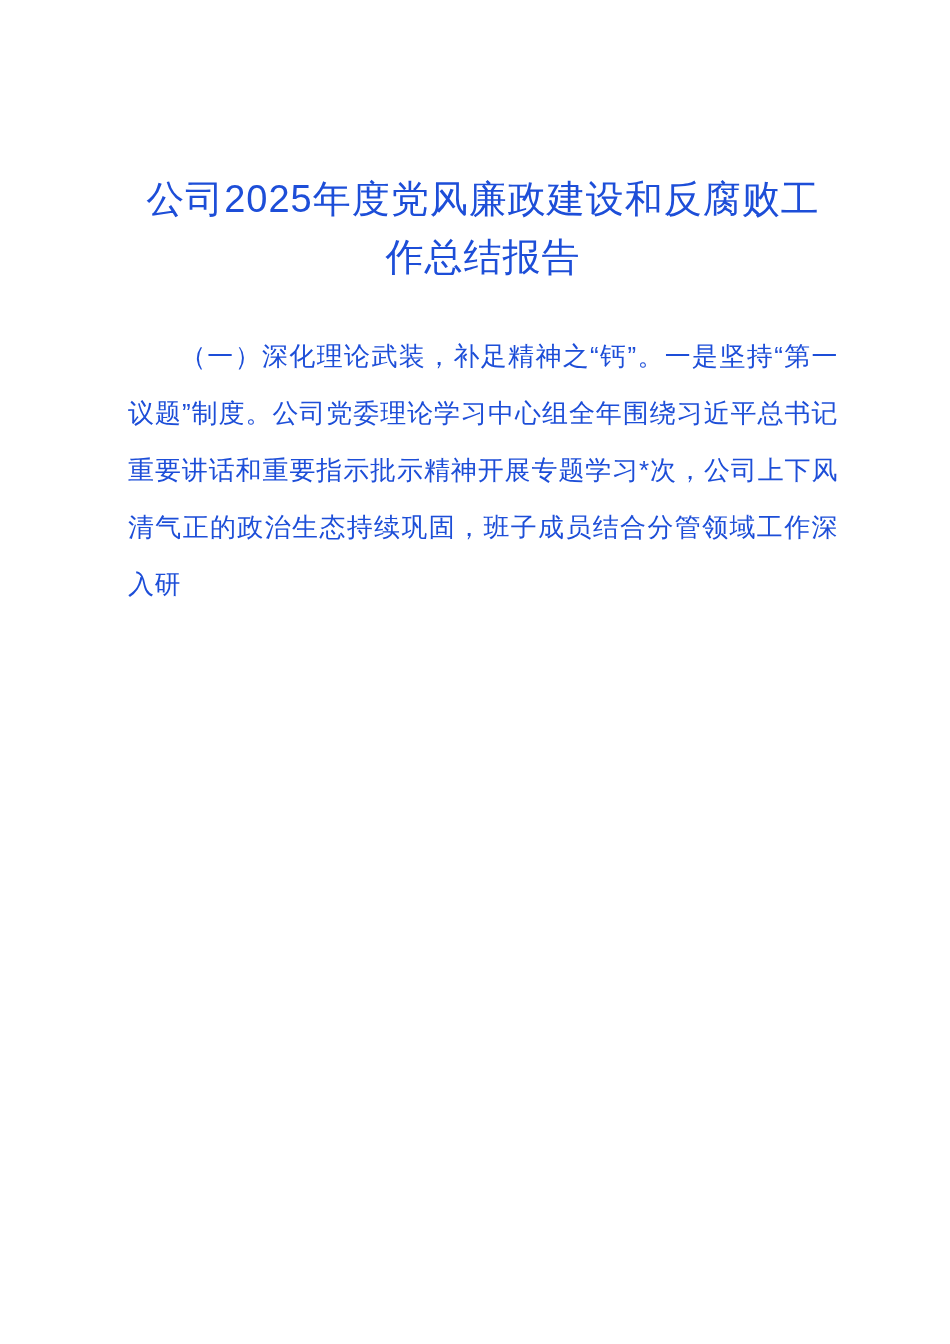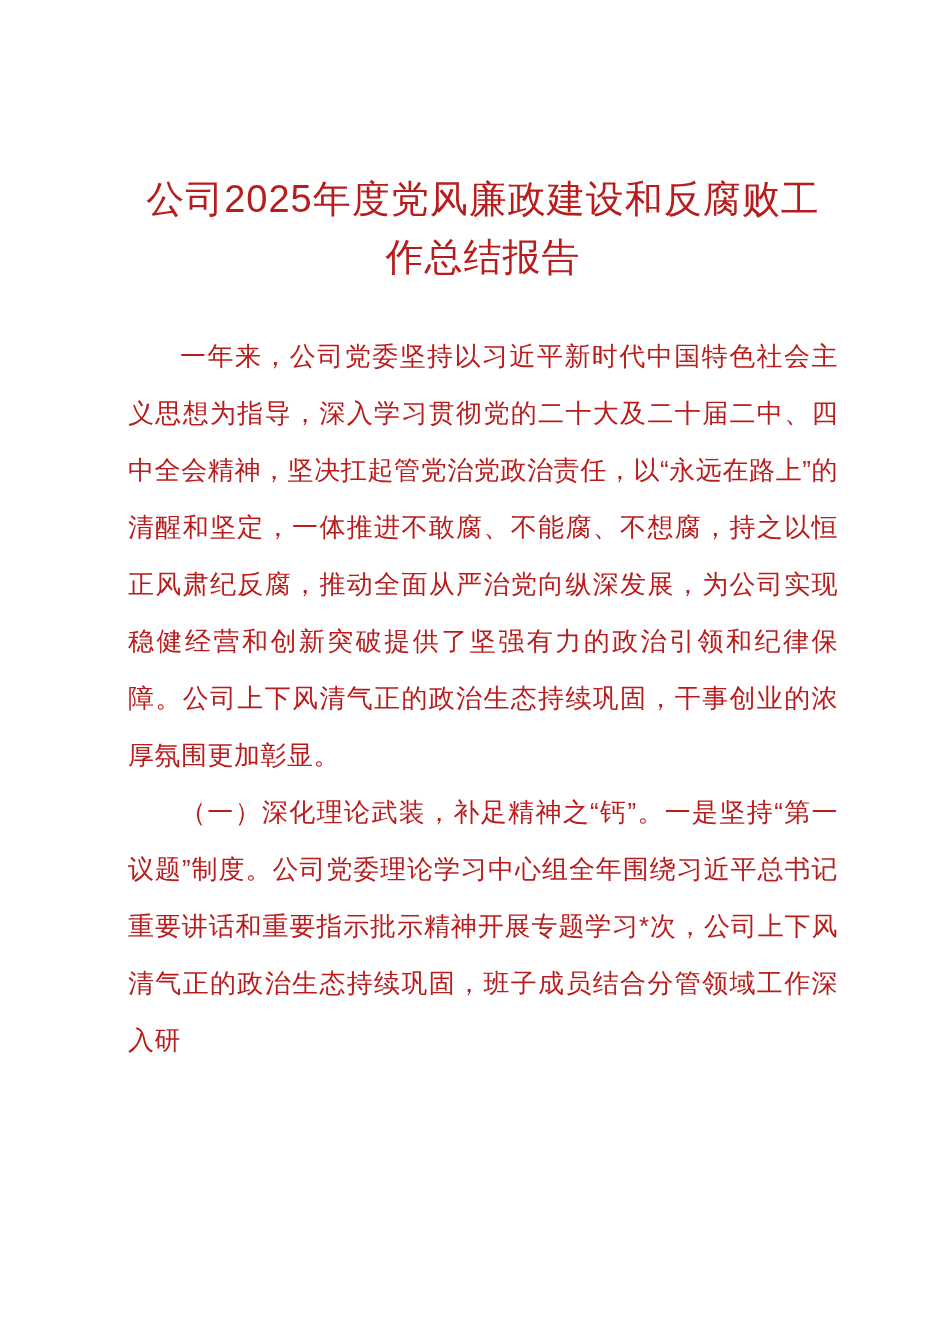--- a/index.html
+++ b/index.html
@@ -7,21 +7,21 @@
     padding: 0;
     background: #ffffff;
   }
   .page {
     position: relative;
     width: 950px;
     height: 1344px;
     box-sizing: border-box;
     margin: 0 auto;
     background: #ffffff;
-    color: #b91c1c;
+    color: #1d4ed8;
     padding: 170px 112px 0 128px;
     overflow: hidden;
     font-family: "Liberation Sans", "DejaVu Sans", sans-serif;
   }
   .doc-title {
     margin: 0 0 42px 0;
     font-size: 38px;
     line-height: 58px;
     font-weight: 500;
     text-align: center;
@@ -42,19 +42,18 @@
     font-weight: normal;
   }
 </style>
 </head>
 <body>
 
 <div class="page">
 
   <h1 class="doc-title">公司2025年度党风廉政建设和反腐败工作总结报告</h1>
 
-  <p class="para">一年来，公司党委坚持以习近平新时代中国特色社会主义思想为指导，深入学习贯彻党的二十大及二十届二中、四中全会精神，坚决扛起管党治党政治责任，以“永远在路上”的清醒和坚定，一体推进不敢腐、不能腐、不想腐，持之以恒正风肃纪反腐，推动全面从严治党向纵深发展，为公司实现稳健经营和创新突破提供了坚强有力的政治引领和纪律保障。公司上下风清气正的政治生态持续巩固，干事创业的浓厚氛围更加彰显。</p>
 
 
 
   <p class="para"><strong class="bold-lead">（一）深化理论武装，补足精神之“钙”。</strong><span>一是坚持“第一议题”制度。公司党委理论学习中心组全年围绕习近平总书记重要讲话和重要指示批示精神开展专题学习*次，公司上下风清气正的政治生态持续巩固，班子成员结合分管领域工作深入研</span></p>
 
 </div>
 
 </body></html>

